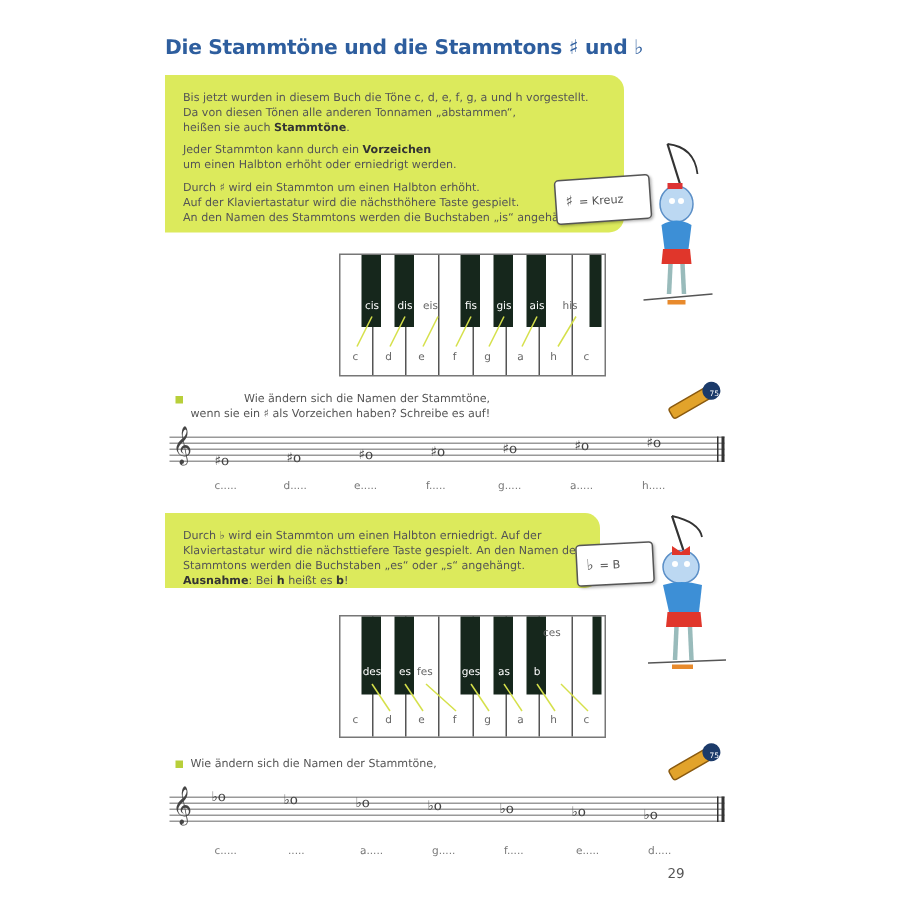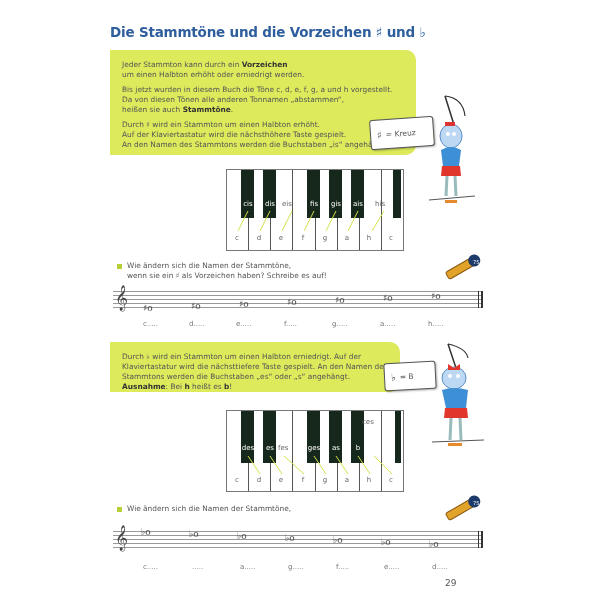--- a/index.html
+++ b/index.html
@@ -14,44 +14,44 @@
   .boxtext b{color:#333;}
   .card{background:#fff;border:1px solid #555;border-radius:3px;box-shadow:1px 1px 2px rgba(0,0,0,.3);font-size:7.5px;color:#555;display:flex;align-items:center;gap:4px;padding:0 6px;}
   .keyboard{border:1px solid #777;background:#fff;display:flex;}
   .wkey{position:relative;border-right:1px solid #555;flex:1;}
   .wkey:last-child{border-right:none;}
   .bkey{position:absolute;top:0;background:#16271c;width:13px;}
   .klabel{position:absolute;font-size:7px;color:#666;width:22px;text-align:center;}
   .blabel{position:absolute;font-size:7px;color:#fff;width:22px;text-align:center;}
   .glabel{position:absolute;font-size:7px;color:#666;width:22px;text-align:left;}
   .bullet{width:5px;height:5px;background:#b8cf3a;}
-  .qtext{font-size:7.4px;line-height:10px;color:#555;}
+  .qtext{font-size:7.4px;line-height:10px;color:#555;text-align:right;}
   .staff{height:18px;}
   .staff .line{position:absolute;left:0;right:0;height:1px;background:#999;}
   .barline{position:absolute;right:0;top:0;width:2px;height:17px;background:#333;}
   .barline2{position:absolute;right:4px;top:0;width:1px;height:17px;background:#333;}
   .note{position:absolute;font-size:9px;color:#444;font-family:"DejaVu Serif",serif;}
   .nlabel{position:absolute;font-size:7px;color:#777;}
   .pagenum{left:445px;top:578px;font-size:9px;color:#555;}
 </style>
 </head>
 <body>
 
-<div class="abs title">Die Stammtöne und die Vorzeichen ♯ und ♭</div>
+<div class="abs title">Die Stammtöne und die Stammtons ♯ und ♭</div>
 
 <div class="abs box box1"></div>
 <div class="abs boxtext" style="left:122px;top:60px;width:300px;">
-  <p>
-    <span>Jeder Stammton kann durch ein </span><b>Vorzeichen</b><br>
-    <span>um einen Halbton erhöht oder erniedrigt werden.</span>
-  </p>
   <p>
     <span>Bis jetzt wurden in diesem Buch die Töne c, d, e, f, g, a und h vorgestellt.</span><br>
     <span>Da von diesen Tönen alle anderen Tonnamen „abstammen“,</span><br>
     <span>heißen sie auch </span><b>Stammtöne</b><span>.</span>
+  </p>
+  <p>
+    <span>Jeder Stammton kann durch ein </span><b>Vorzeichen</b><br>
+    <span>um einen Halbton erhöht oder erniedrigt werden.</span>
   </p>
   <p>
     <span>Durch ♯ wird ein Stammton um einen Halbton erhöht.</span><br>
     <span>Auf der Klaviertastatur wird die nächsthöhere Taste gespielt.</span><br>
     <span>An den Namen des Stammtons werden die Buchstaben „is“ angehängt.</span>
   </p>
 </div>
 
 <div class="abs card" style="left:370px;top:118px;width:50px;height:28px;transform:rotate(-4deg);">
   <span style="font-size:10px;">♯</span>

